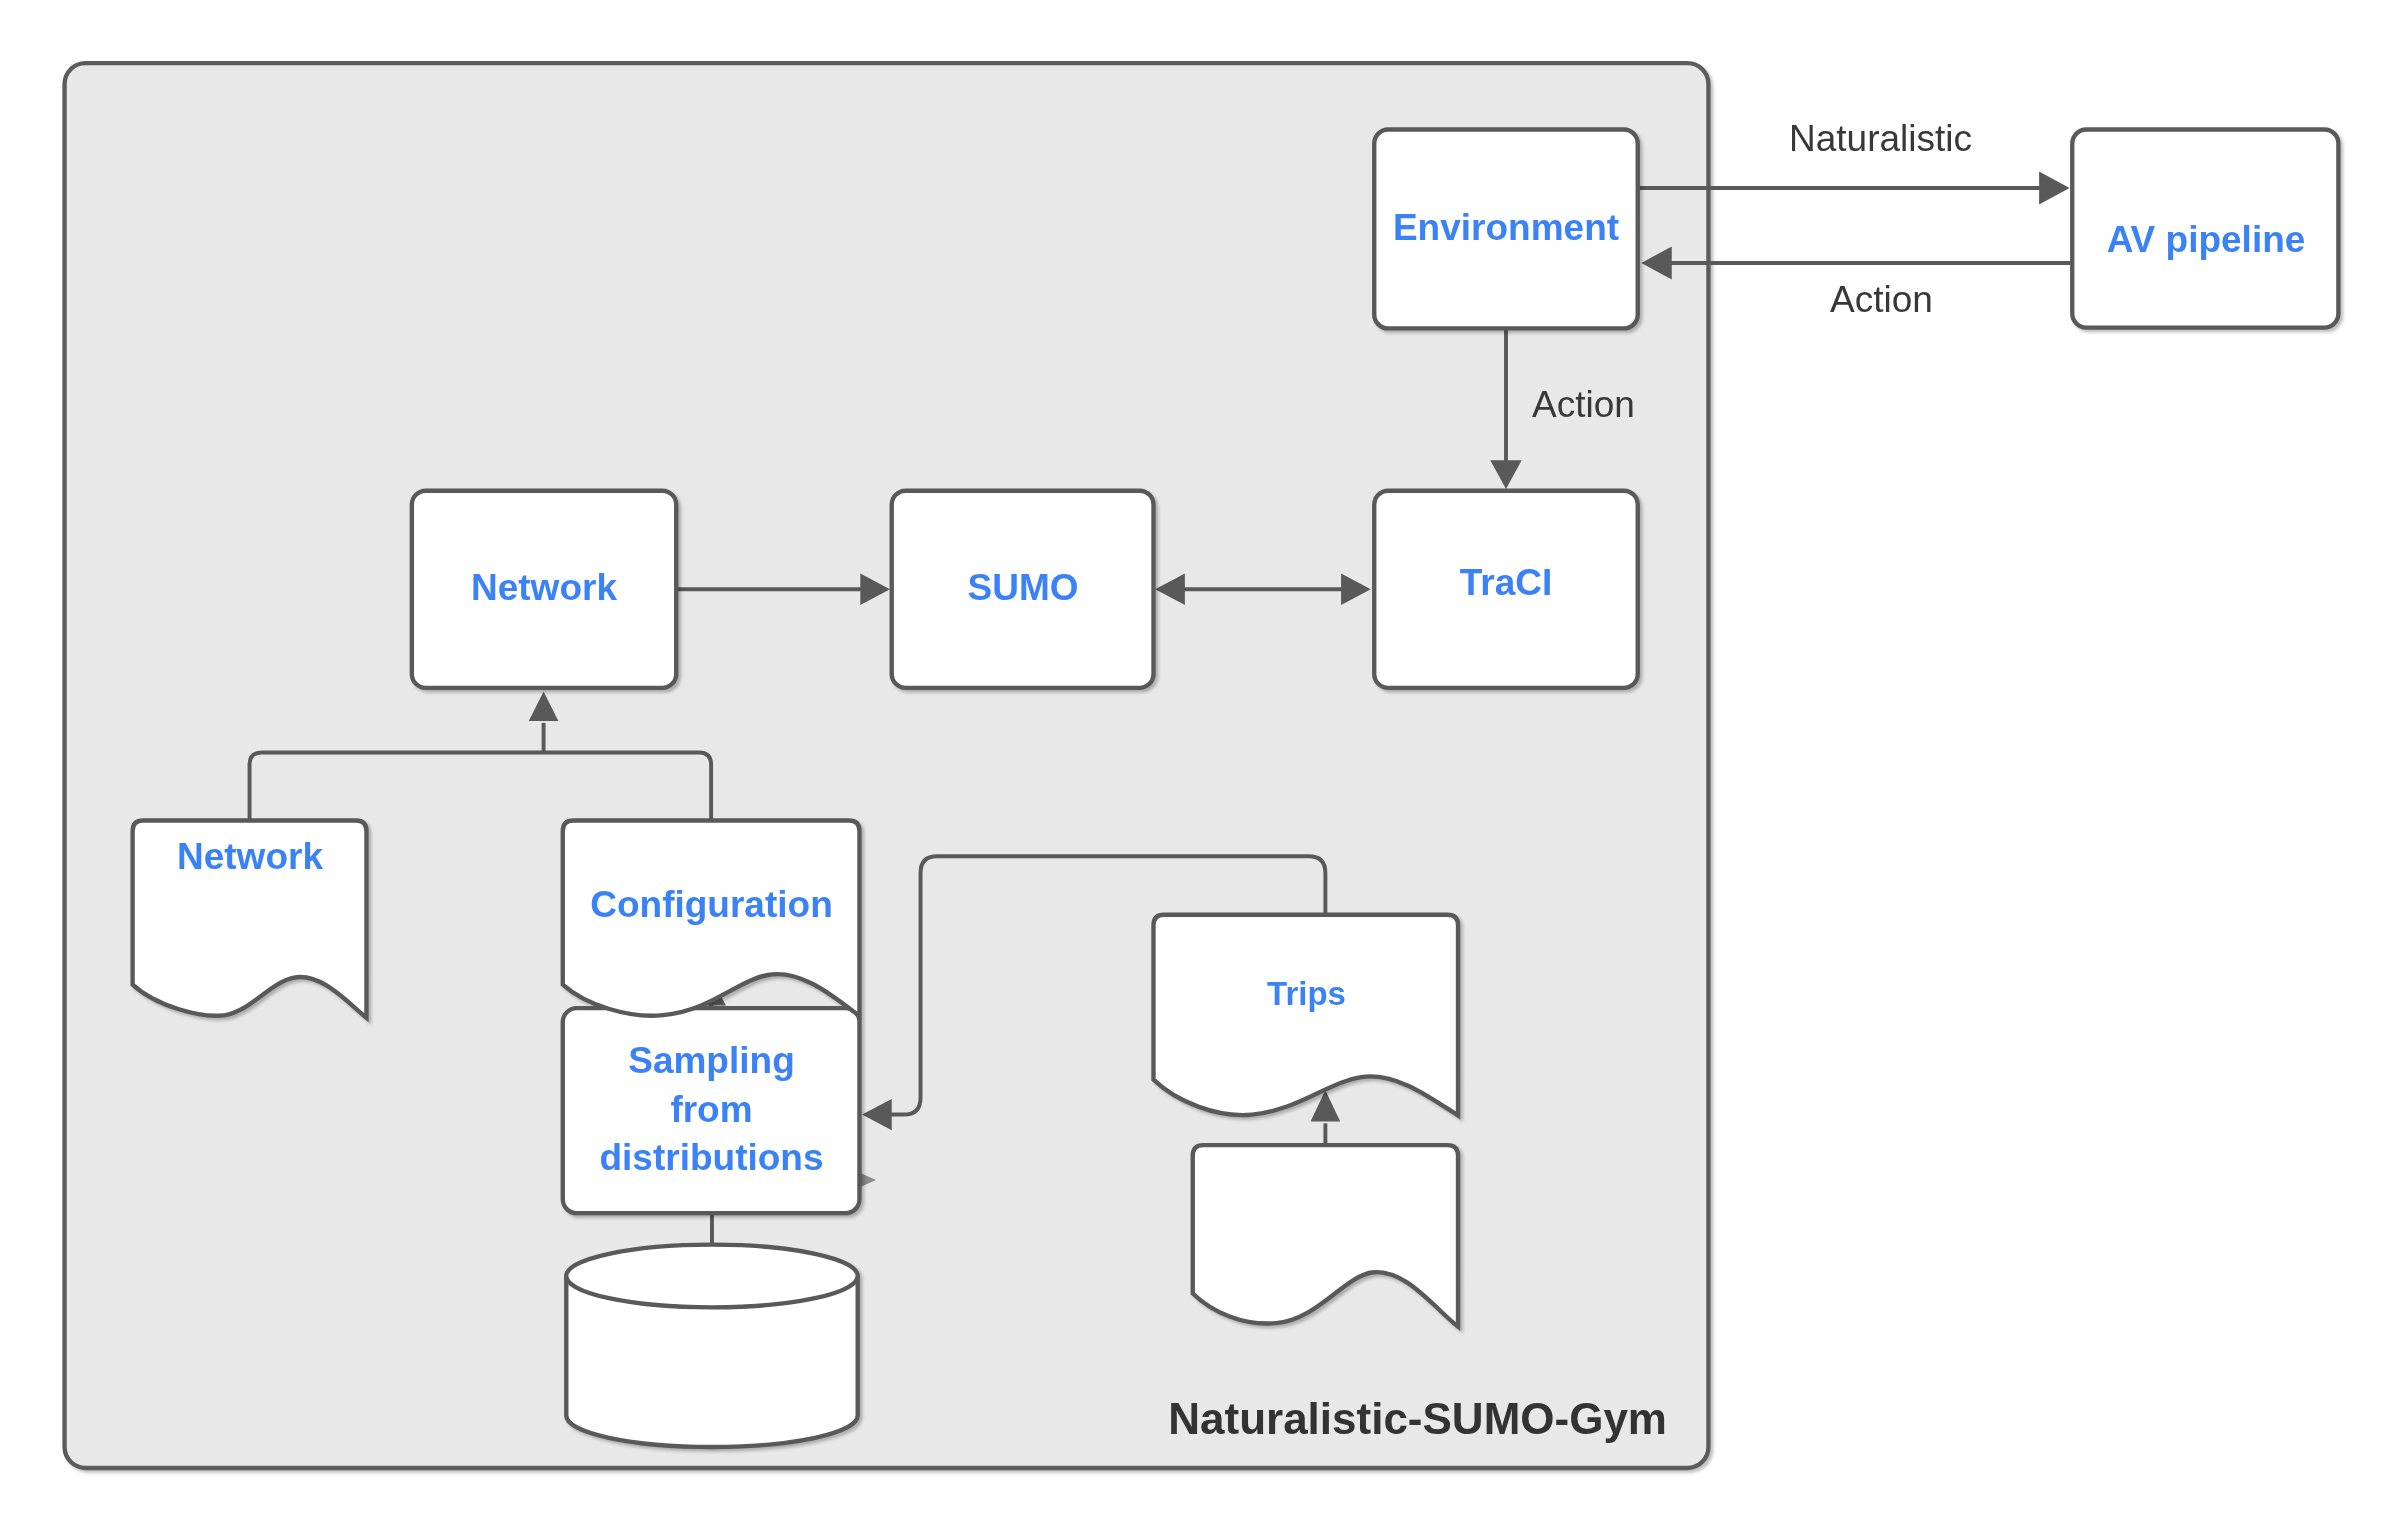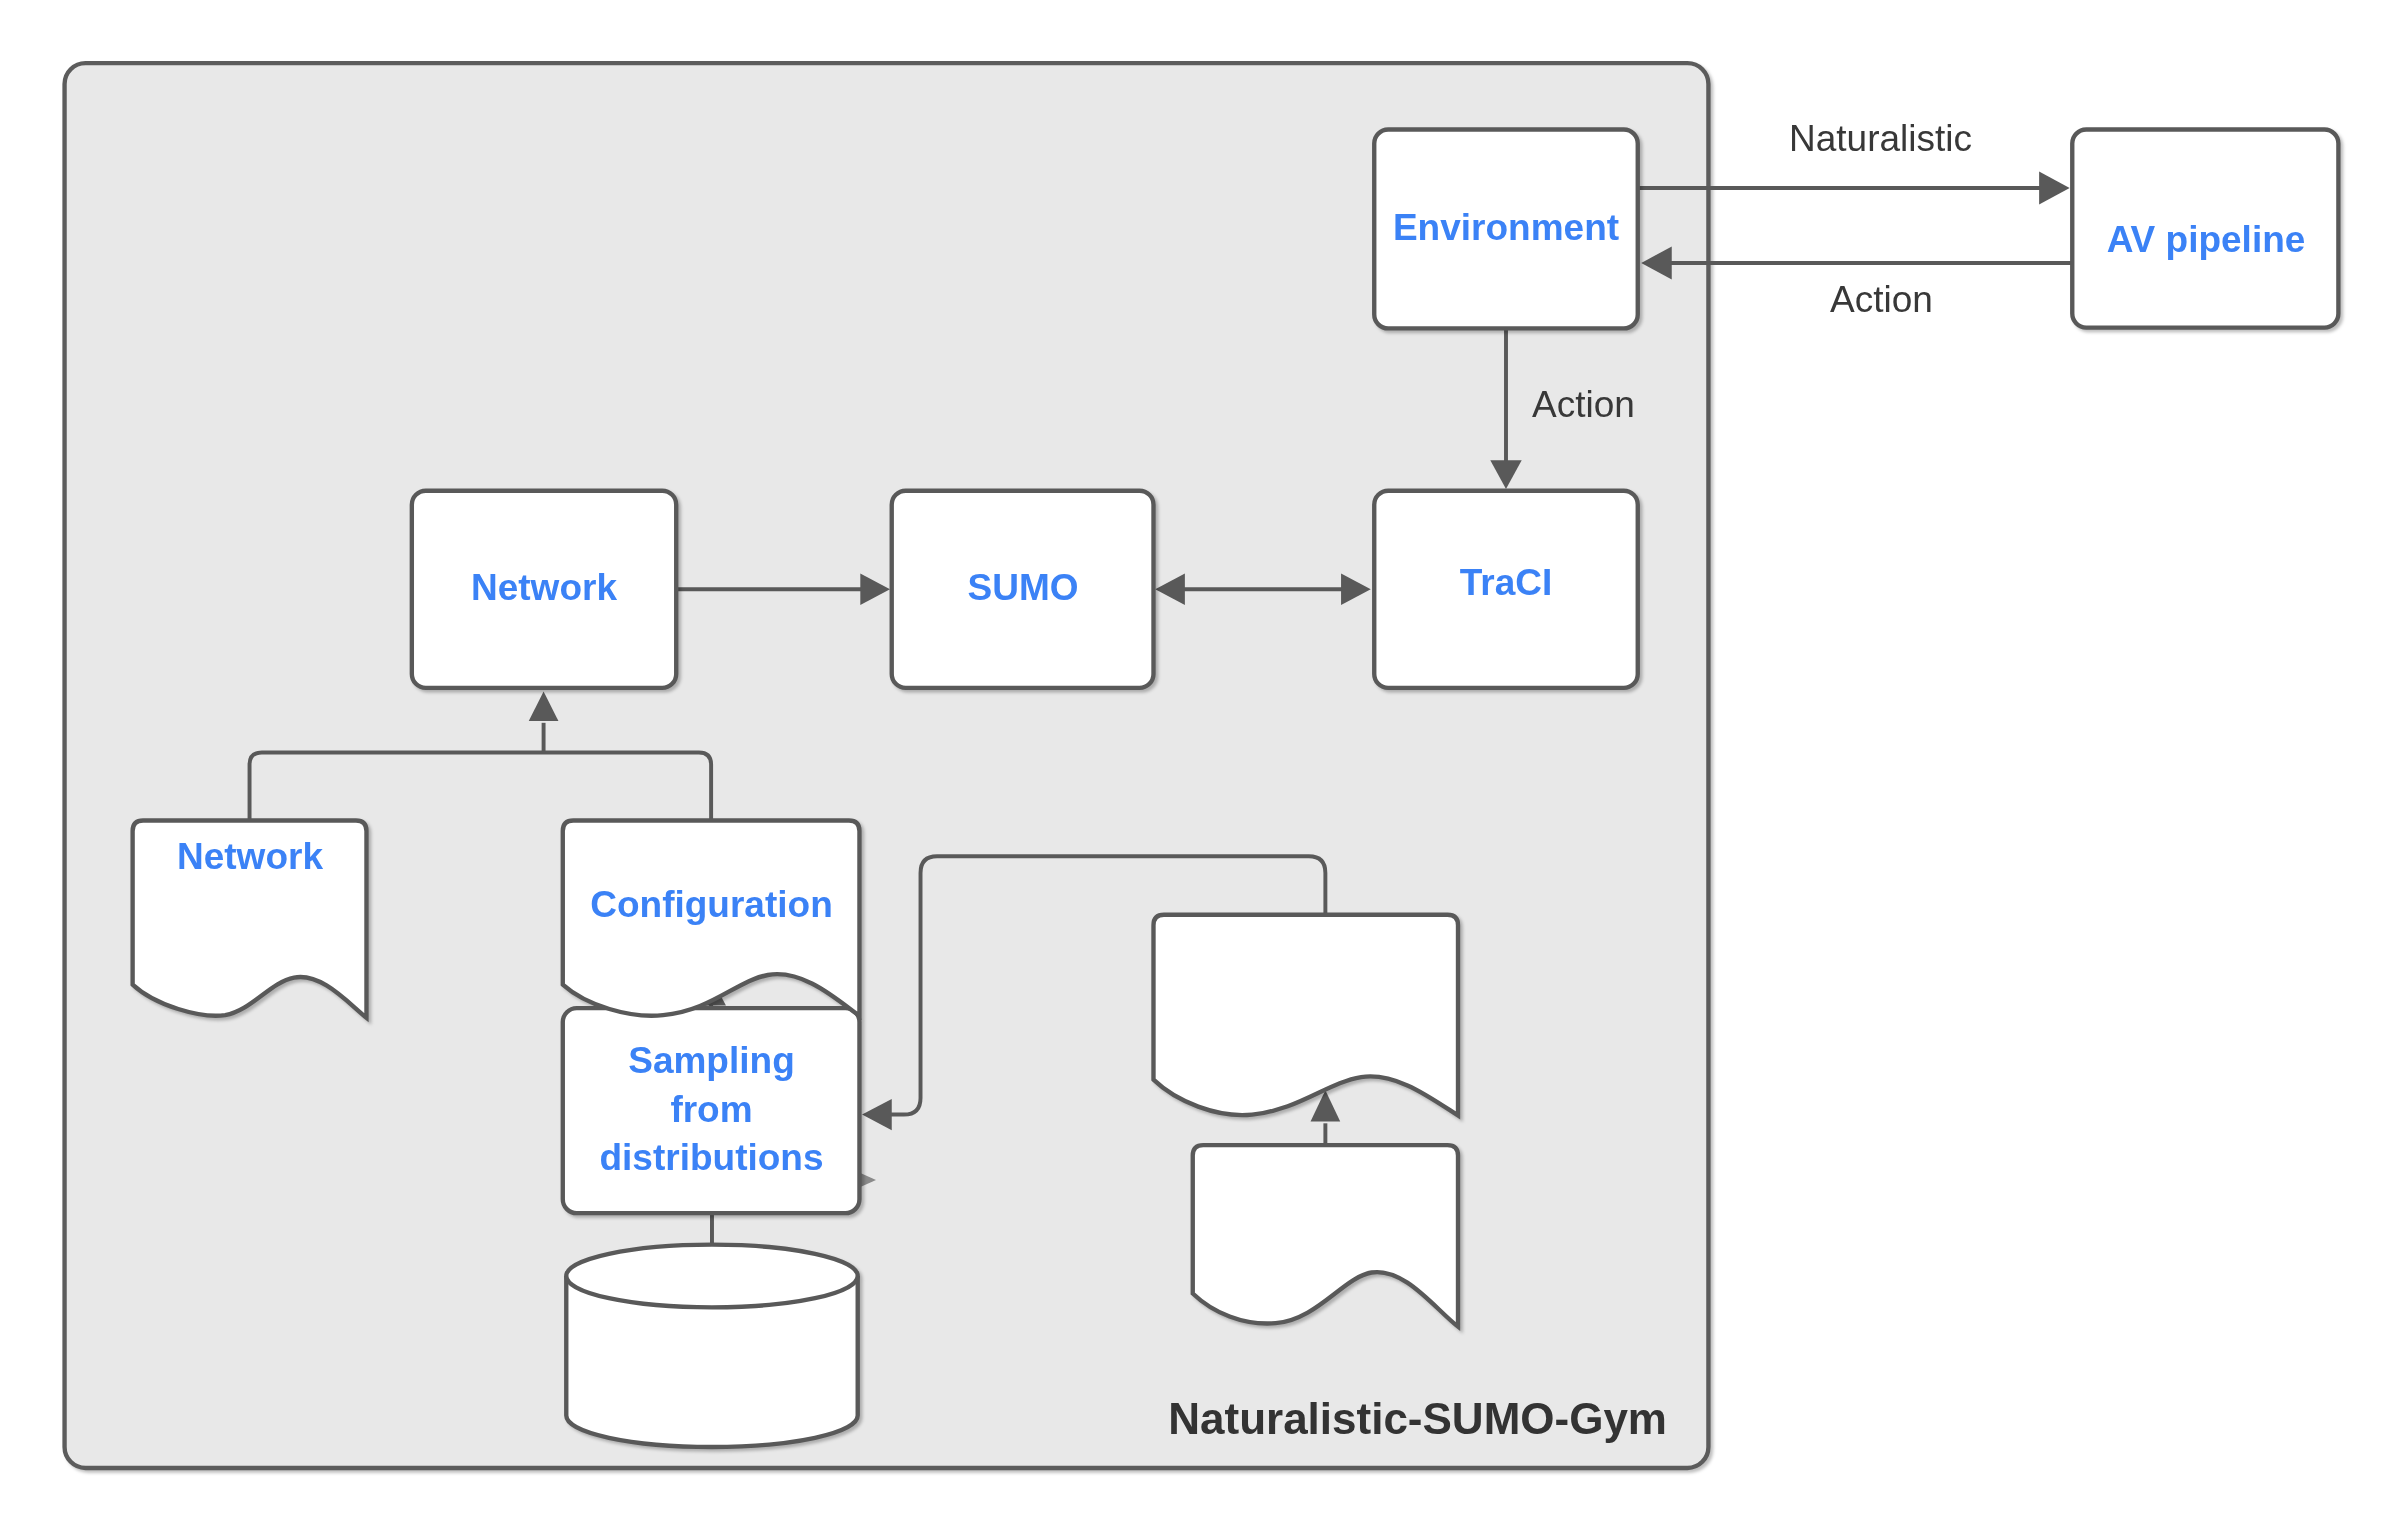--- a/index.html
+++ b/index.html
@@ -140,20 +140,21 @@
 
   <div class="node-label" style="left:133px; top:777px; width:234px; height:161px;">Network</div>
 
   <div class="node-label" style="left:563px; top:825px; width:297px; height:161px;">Configuration</div>
 
   <div class="node-label" style="left:563px; top:1012px; width:297px; height:196px;">Sampling
 from
 distributions</div>
 
 
+  <div class="node-label small-label" style="left:1154px; top:941px; width:305px; height:105px;">Trips</div>
 
 
   <div class="edge-label" style="left:1732px; top:113px; width:297px; height:51px;">Naturalistic</div>
 
   <div class="edge-label" style="left:1763px; top:274px; width:237px; height:51px;">Action</div>
 
   <div class="edge-label left-anchored" style="left:1532px; top:379px; width:192px; height:51px;">Action</div>
 
   <div class="container-title" style="left:1004px; top:1393px; width:663px; height:51px;">Naturalistic-SUMO-Gym</div>
 

